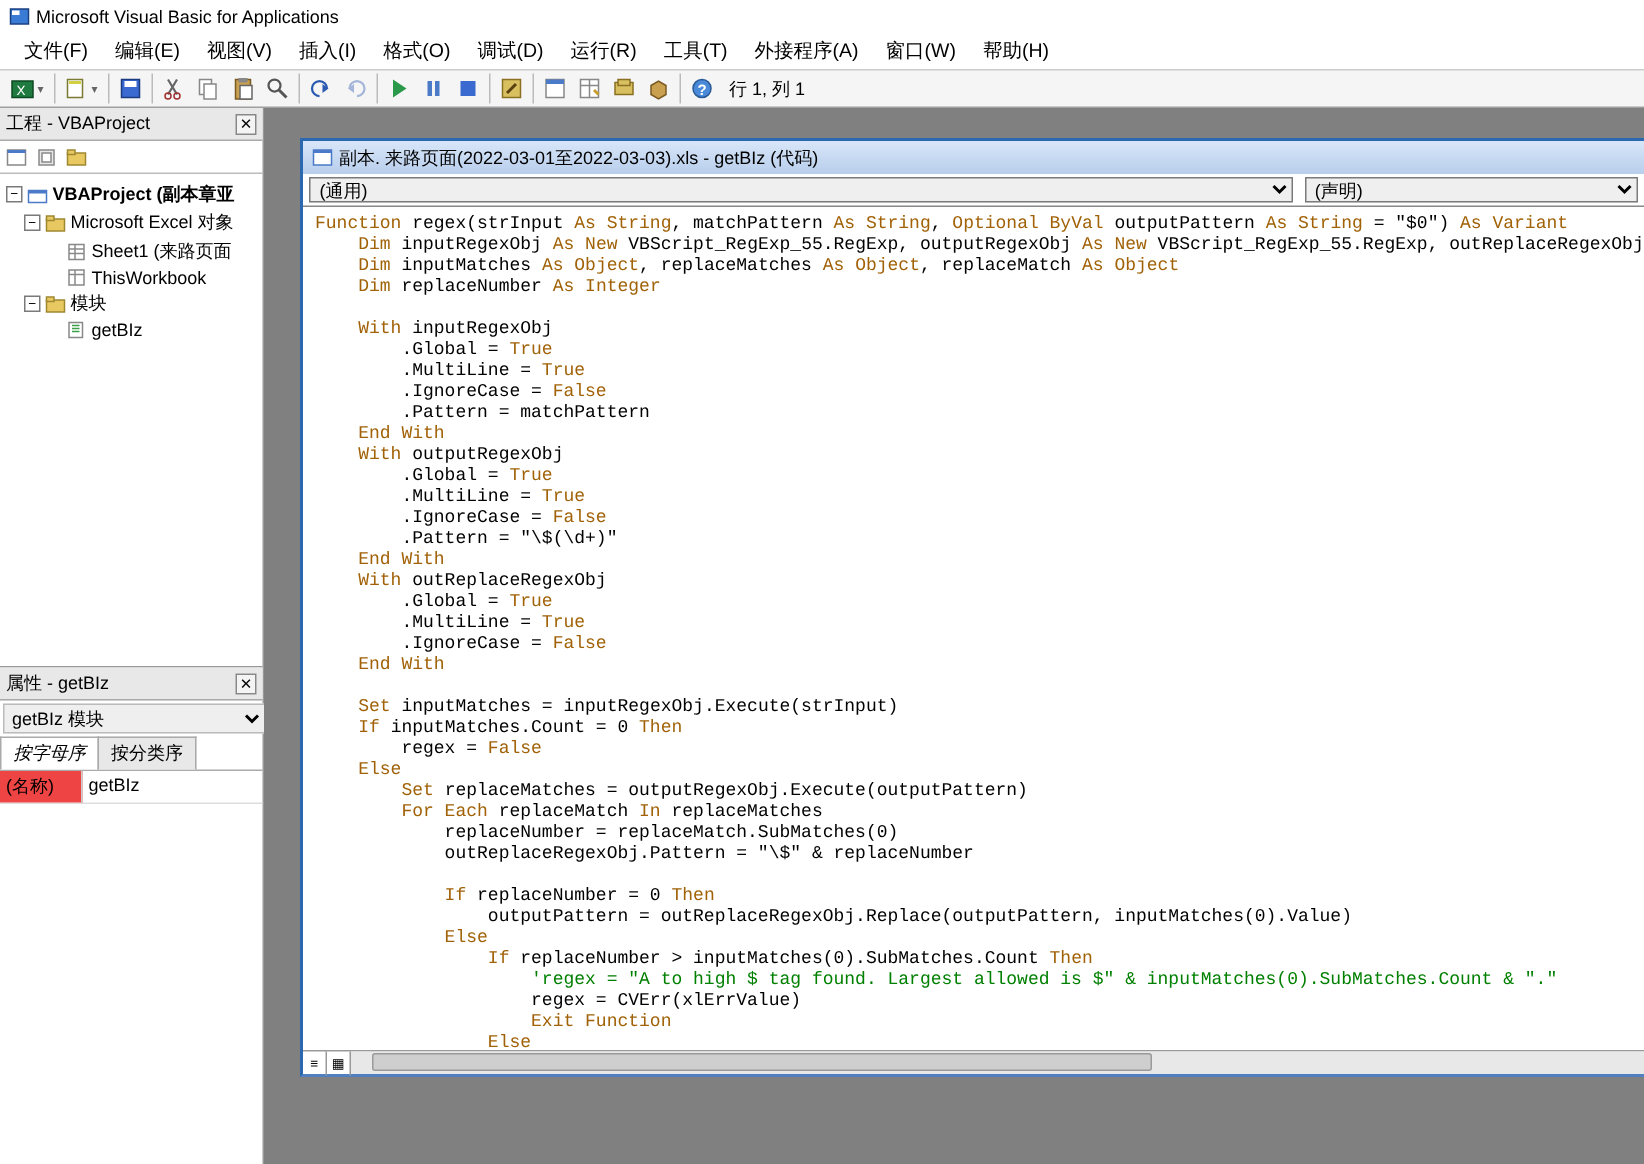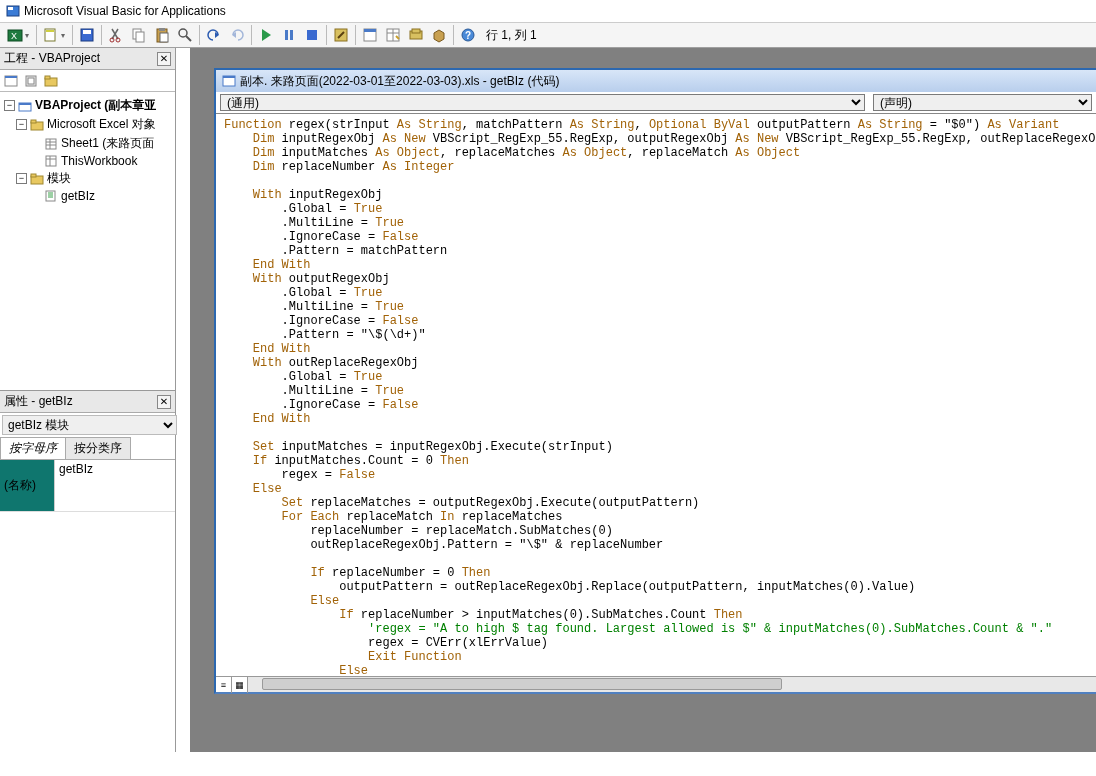--- a/index.html
+++ b/index.html
@@ -7,42 +7,42 @@
 .app { width: 1096px; height: 776px; position: relative; border-radius: 17px; }
 .titlebar { height: 22px; padding: 2px 6px; display: flex; align-items: center; font-size: 12px; }
 .titlebar .ico { width: 14px; height: 14px; margin-right: 4px; display: inline-flex; }
 .menubar { height: 24px; display: flex; align-items: center; padding: 2px 8px; gap: 2px; font-size: 13px; }
 .menubar span { padding: 2px 8px; cursor: default; }
 .toolbar { height: 26px; border-top: 1px solid #ccc; border-bottom: 1px solid #a0a0a0; display: flex; align-items: center; padding: 0 4px; gap: 1px; background: #f5f5f5; }
 .toolbar .tbtn { width: 22px; height: 22px; display: inline-flex; align-items: center; justify-content: center; cursor: pointer; }
 .toolbar .sep { width: 1px; height: 20px; background: #bbb; margin: 0 2px; }
 .toolbar .drop { width: 8px; font-size: 8px; color: #666; margin-left: -2px; }
 .toolbar .pos { margin-left: 6px; font-size: 12px; text-align: right; }
-.body-area { display: flex; height: calc(100% - 72px); gap: 14px; }
+.body-area { display: flex; height: calc(100% - 72px); }
 .left-col { width: 176px; display: flex; flex-direction: column; border-right: 1px solid #999; }
 .pane-title { background: #e8e8e8; border-bottom: 1px solid #aaa; padding: 2px 4px; display: flex; align-items: center; justify-content: space-between; font-size: 12px; }
 .pane-title .closebtn { width: 14px; height: 14px; border: 1px solid #888; display: flex; align-items: center; justify-content: center; font-size: 10px; cursor: pointer; background: #f4f4f4; }
 .tree-toolbar { height: 22px; border-bottom: 1px solid #bbb; display: flex; align-items: center; padding: 0 2px; gap: 2px; }
 .tree-toolbar .ticon { width: 18px; height: 18px; border: 1px solid transparent; display: inline-flex; align-items: center; justify-content: center; cursor: pointer; }
 .tree { flex: 0 0 auto; height: 290px; overflow: auto; padding: 4px 2px; font-size: 12px; }
 .tree ul { list-style: none; padding-left: 14px; }
 .tree li { white-space: nowrap; padding: 1px 0; display: flex; align-items: center; gap: 3px; }
 .tree .exp { width: 11px; height: 11px; border: 1px solid #7a7a7a; font-size: 9px; line-height: 9px; text-align: center; cursor: pointer; background: #fff; }
 .tree .noexp { width: 11px; display: inline-block; }
 .ficon { width: 14px; height: 12px; display: inline-flex; }
 .tree .bold { font-weight: bold; }
 .spacer { flex: 1; }
 .props { border-top: 1px solid #999; }
 .prop-select { width: 100%; padding: 1px; font-size: 12px; border: 1px solid #bbb; margin: 2px 2px; }
 .prop-tabs { display: flex; border-bottom: 1px solid #aaa; }
 .prop-tabs span { padding: 2px 8px; border: 1px solid #aaa; border-bottom: none; background: #e8e8e8; font-size: 12px; cursor: pointer; margin-right: -1px; }
 .prop-tabs span.active { background: #fff; font-style: italic; }
 .prop-grid { font-size: 12px; }
 .prop-row { display: flex; border-bottom: 1px solid #ddd; }
-.prop-row .pn { width: 55px; padding: 17px 4px; background: #0f766e; border-right: 1px solid #ccc; }
+.prop-row .pn { width: 55px; padding: 2px 4px; background: #ef4444; border-right: 1px solid #ccc; }
 .prop-row .pv { flex: 1; padding: 2px 4px; }
 .mdi { flex: 1; background: #808080; position: relative; }
 .codewin { position: absolute; left: 24px; top: 20px; right: 0; bottom: 58px; background: #fff; border: 2px solid #2c68b0; border-right: none; border-bottom-color: #5080c0; display: flex; flex-direction: column; }
 .cw-title { height: 22px; background: linear-gradient(#d8e6f8, #b8ceec); display: flex; align-items: center; padding: 0 6px; font-size: 12px; gap: 4px; }
 .cw-combos { height: 22px; display: flex; padding: 2px 4px; gap: 8px; border-bottom: 1px solid #888; }
 .cw-combos select { font-size: 12px; padding: 0 2px; border: 1px solid #7a7a7a; }
 .cw-combos .c1 { flex: 3; }
 .cw-combos .c2 { flex: 1; }
 .code-area { flex: 1; overflow: auto; padding: 4px 8px; font-family: "NSimSun","SimSun","Courier New",monospace; font-size: 12px; line-height: 14px; white-space: pre; }
 .k { color: #a16207; }
@@ -59,20 +59,33 @@
   <div class="titlebar">
     <span class="ico">
         <svg viewBox="0 0 14 14">
           <rect x="1" y="2" width="12" height="10" fill="#3a7bd5" stroke="#1a4080"></rect>
           <rect x="2" y="3" width="5" height="3" fill="#fff"></rect>
         </svg>
       </span>
     <span>Microsoft Visual Basic for Applications</span>
   </div>
 
+  <div class="menubar">
+    <span>文件(F)</span>
+    <span>编辑(E)</span>
+    <span>视图(V)</span>
+    <span>插入(I)</span>
+    <span>格式(O)</span>
+    <span>调试(D)</span>
+    <span>运行(R)</span>
+    <span>工具(T)</span>
+    <span>外接程序(A)</span>
+    <span>窗口(W)</span>
+    <span>帮助(H)</span>
+  </div>
 
   <div class="toolbar">
     <span class="tbtn">
         <svg width="16" height="16">
           <rect x="1" y="3" width="14" height="11" fill="#1e7a3e" stroke="#0c4a22"></rect>
           <text x="4" y="12" font-size="9" fill="#fff">X</text>
         </svg>
       </span>
       <span class="drop">▾</span>
     <span class="sep"></span>

